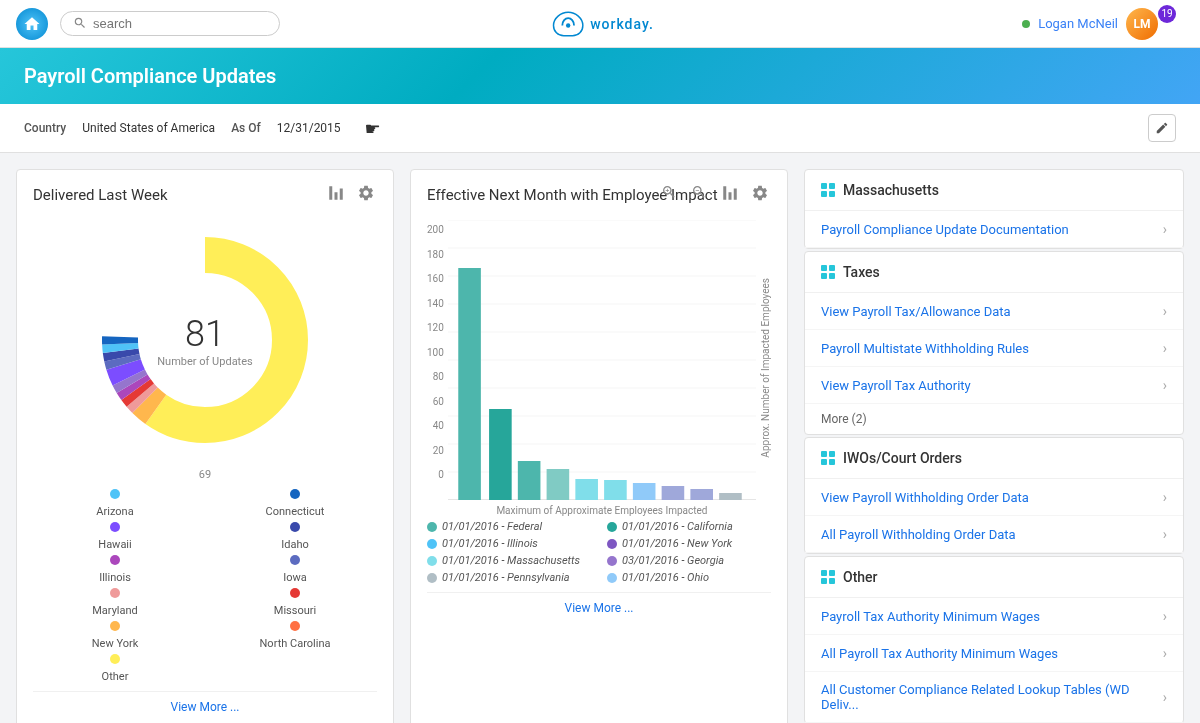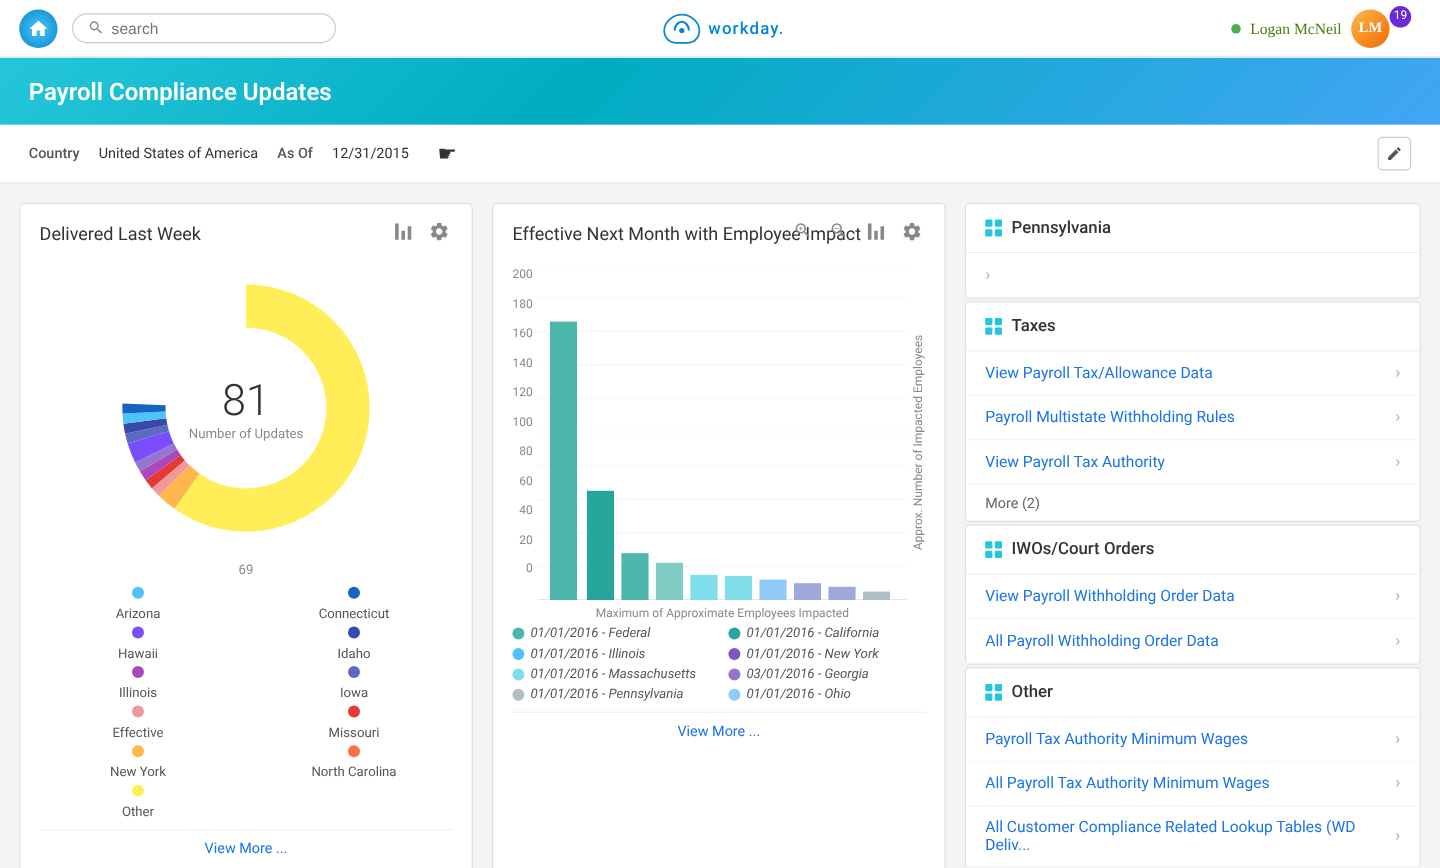--- a/index.html
+++ b/index.html
@@ -36,26 +36,26 @@
       position: absolute; left: 50%; transform: translateX(-50%);
       display: flex; flex-direction: row; align-items: center;
     }
     .workday-logo .logo-icon {
       width: 44px; height: 28px;
     }
     .user-area {
       margin-left: auto; display: flex; align-items: center; gap: 8px;
     }
     .user-dot { width: 8px; height: 8px; background: #4caf50; border-radius: 50%; }
-    .user-name { font-size: 13px; color: #4d7c0f; font-family: Liberation Serif, serif; }
+    .user-name { font-size: 13px; color: #3b82f6; }
     .user-avatar {
       width: 32px; height: 32px; border-radius: 50%;
       background: linear-gradient(135deg, #ffb74d, #ef6c00);
       display: flex; align-items: center; justify-content: center;
-      color: white; font-size: 12px; font-weight: bold; font-family: Liberation Serif, serif;
+      color: white; font-size: 12px; font-weight: bold;
     }
     .notification-badge {
       background: #6d28d9; color: white; border-radius: 50%;
       width: 18px; height: 18px; font-size: 10px;
       display: flex; align-items: center; justify-content: center;
       position: relative; top: -10px; left: -8px;
     }
 
     
     .page-header {
@@ -330,21 +330,21 @@
       <div class="legend-item">
         <div class="legend-dot" style="background:#ab47bc"></div>
         <span>Illinois</span>
       </div>
       <div class="legend-item">
         <div class="legend-dot" style="background:#5c6bc0"></div>
         <span>Iowa</span>
       </div>
       <div class="legend-item">
         <div class="legend-dot" style="background:#ef9a9a"></div>
-        <span>Effective</span>
+        <span>Maryland</span>
       </div>
       <div class="legend-item">
         <div class="legend-dot" style="background:#e53935"></div>
         <span>Missouri</span>
       </div>
       <div class="legend-item">
         <div class="legend-dot" style="background:#ffb74d"></div>
         <span>New York</span>
       </div>
       <div class="legend-item">
@@ -482,23 +482,24 @@
   <div class="right-panel">
 
     <div class="right-section">
       <div class="right-section-header">
         <div class="section-grid-icon">
           <span></span>
             <span></span>
             <span></span>
             <span></span>
         </div>
-        <span>Pennsylvania</span>
-      </div>
-      <a class="right-link">
+        <span>Massachusetts</span>
+      </div>
+      <a class="right-link">
+        <span>Payroll Compliance Update Documentation</span>
         <span class="chevron-right">›</span>
       </a>
     </div>
 
     <div class="right-section">
       <div class="right-section-header">
         <div class="section-grid-icon">
           <span></span>
             <span></span>
             <span></span>

